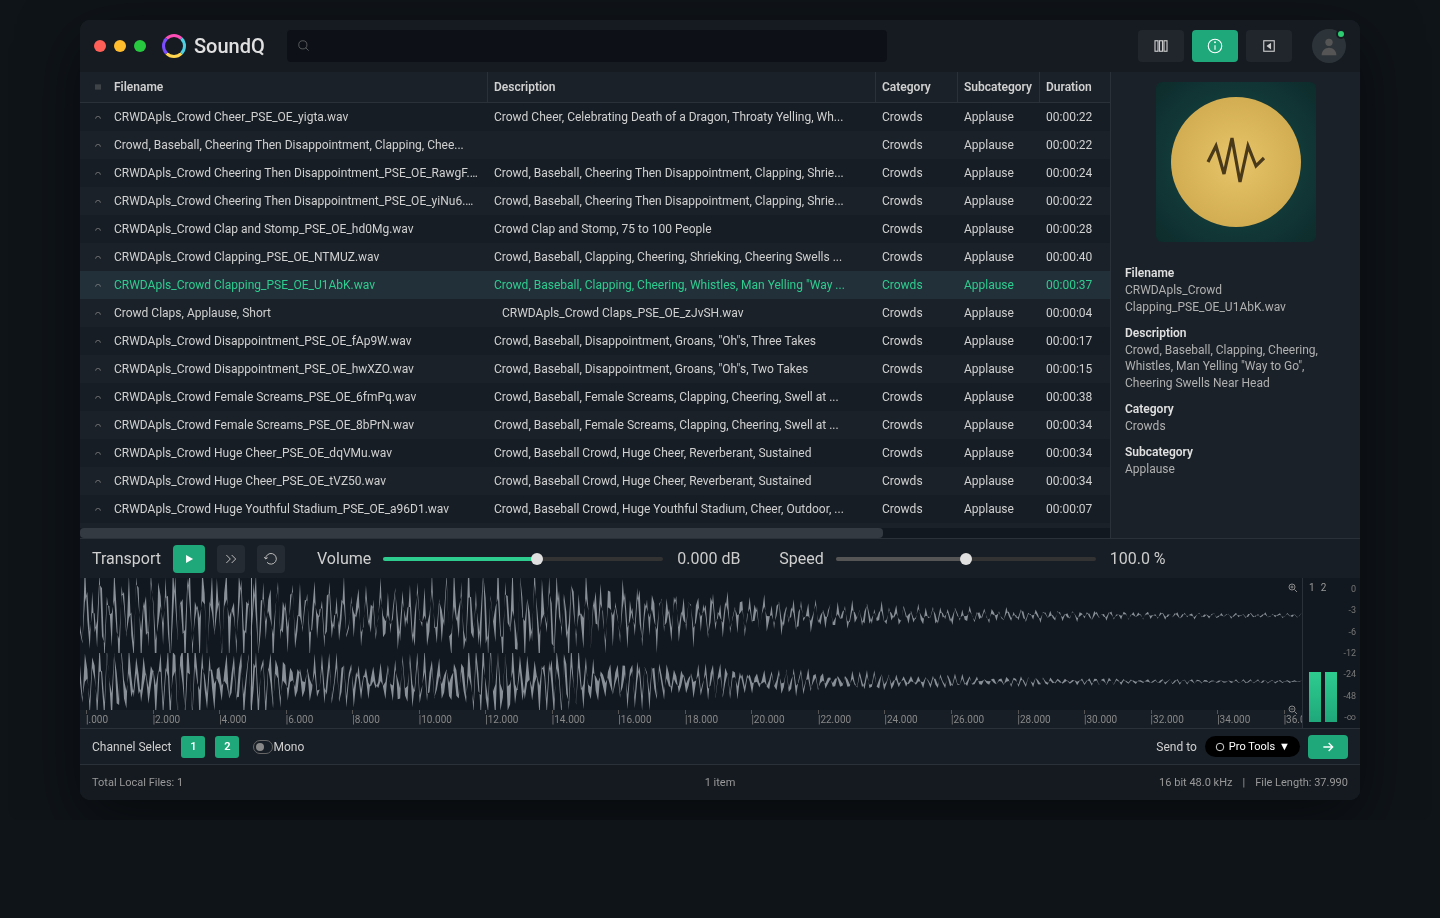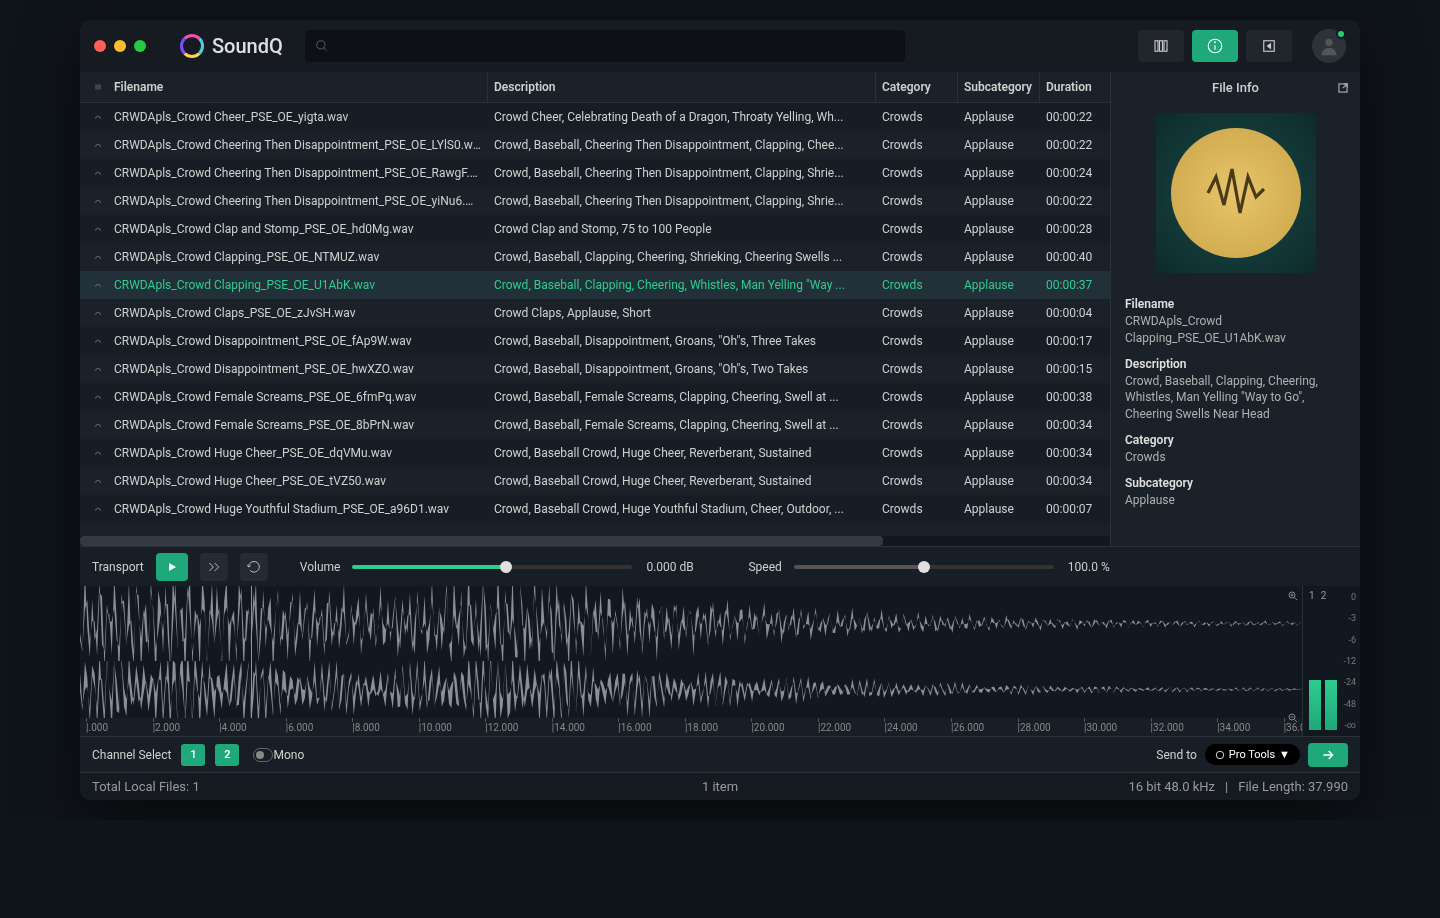--- a/index.html
+++ b/index.html
@@ -2,21 +2,21 @@
 <html><head>
 <meta charset="utf-8">
 <style>
 * { margin:0; padding:0; box-sizing:border-box; font-family:-apple-system,BlinkMacSystemFont,"Segoe UI",Roboto,sans-serif; }
 body { background:#0f1419; color:#d0d0d0; font-size:13px; overflow:hidden; }
 .window { width:1280px; height:780px; margin:20px auto; background:#1a2128; border-radius:10px; overflow:hidden; display:flex; flex-direction:column; box-shadow:0 20px 60px rgba(0,0,0,.5); position:relative; }
 .titlebar { height:52px; background:#161b22; display:flex; align-items:center; padding:0 14px; gap:12px; }
 .traffic { display:flex; gap:8px; }
 .tl { width:12px; height:12px; border-radius:50%; }
 .tl.red{background:#ff5f56}.tl.yellow{background:#ffbd2e}.tl.green{background:#27c93f}
-.logo-wrap { display:flex; align-items:center; gap:8px; margin-left:22px; }
+.logo-wrap { display:flex; align-items:center; gap:8px; margin-left:4px; }
 .logo-ring { width:24px; height:24px; border-radius:50%; border:3px solid; border-color:#ff4db8 #4dd0e1 #ffd54f #7c4dff; }
 .logo-text { font-size:20px; font-weight:500; color:#e0e0e0; }
 .searchbar { flex:1; max-width:600px; height:32px; background:#0d1117; border-radius:4px; display:flex; align-items:center; padding:0 10px; margin-left:10px; }
 .searchbar svg { width:14px; height:14px; stroke:#888; fill:none; }
 .searchbar input { flex:1; background:none; border:none; color:#ccc; outline:none; margin-left:8px; font-size:13px; }
 .topbtns { display:flex; gap:8px; margin-left:auto; }
 .topbtn { width:46px; height:32px; background:#21262d; border-radius:4px; display:flex; align-items:center; justify-content:center; cursor:pointer; position:relative; }
 .topbtn.accent { background:#1fa87a; }
 .topbtn svg { width:18px; height:18px; stroke:#ccc; fill:none; stroke-width:1.5; }
 .topbtn.accent svg { stroke:#fff; }
@@ -39,21 +39,21 @@
 .td.icon-col svg { width:12px; height:10px; stroke:#888; fill:none; stroke-width:1.2; }
 .info-panel { width:250px; background:#1a2128; border-left:1px solid #2a3138; display:flex; flex-direction:column; }
 .info-header { display:flex; align-items:center; justify-content:center; padding:8px 10px; position:relative; font-size:13px; font-weight:500; }
 .info-header svg { position:absolute; right:10px; width:14px; height:14px; stroke:#aaa; fill:none; }
 .thumb { margin:10px auto 14px; width:160px; height:160px; background:#0d2b2b radial-gradient(circle,#1a4a4a,#0d2b2b); border-radius:6px; display:flex; align-items:center; justify-content:center; }
 .thumb-inner { width:130px; height:130px; border-radius:50%; background:radial-gradient(circle,#e8c56a,#c9a348); display:flex; align-items:center; justify-content:center; }
 .thumb-inner svg { width:80px; height:80px; stroke:#4a3a1a; fill:none; stroke-width:4; }
 .meta { padding:0 14px 14px; overflow-y:auto; font-size:12px; }
 .meta-label { font-weight:600; color:#e0e0e0; margin-top:10px; margin-bottom:2px; }
 .meta-val { color:#b0b0b0; line-height:1.4; word-break:break-word; }
-.transport { height:40px; background:#171e25; display:flex; align-items:center; padding:0 12px; gap:12px; font-size:12px; border-top:1px solid #2a3138; }
+.transport { height:40px; background:#171e25; display:flex; align-items:center; padding:0 12px; gap:12px; font-size:16px; border-top:1px solid #2a3138; }
 .play { width:32px; height:28px; background:#1fa87a; border-radius:4px; display:flex; align-items:center; justify-content:center; cursor:pointer; }
 .play svg { width:14px; height:14px; fill:#fff; }
 .tbtn { width:28px; height:28px; background:#242b32; border-radius:4px; display:flex; align-items:center; justify-content:center; cursor:pointer; }
 .tbtn svg { width:16px; height:16px; stroke:#bbb; fill:none; stroke-width:1.5; }
 .slider-wrap { display:flex; align-items:center; gap:14px; }
 .slider { position:relative; height:4px; background:#333; border-radius:2px; }
 .slider.vol { width:280px; } .slider.spd { width:260px; }
 .slider-fill { position:absolute; height:100%; background:#2ecc8f; border-radius:2px; }
 .slider-thumb { position:absolute; top:50%; width:12px; height:12px; background:#e0e0e0; border-radius:50%; transform:translate(-50%,-50%); }
 .value-label { min-width:70px; color:#ccc; }
@@ -74,21 +74,21 @@
 .channel-bar { height:36px; background:#171e25; display:flex; align-items:center; padding:0 12px; gap:10px; font-size:12px; border-top:1px solid #2a3138; }
 .chbtn { width:24px; height:22px; background:#1fa87a; color:#fff; border-radius:3px; display:flex; align-items:center; justify-content:center; font-size:11px; font-weight:600; cursor:pointer; }
 .mono { display:flex; align-items:center; gap:0; margin-left:4px; }
 .mono-icon { width:20px; height:14px; border:1px solid #666; border-radius:7px; position:relative; }
 .mono-icon::after { content:""; width:8px; height:8px; background:#888; border-radius:50%; position:absolute; left:2px; top:2px; }
 .send-to { margin-left:auto; display:flex; align-items:center; gap:8px; }
 .protools { background:#000000; color:#fff; padding:4px 10px; border-radius:12px; font-size:11px; display:flex; align-items:center; gap:4px; cursor:pointer; }
 .protools svg { width:10px; height:10px; stroke:#fff; fill:none; }
 .sendbtn { width:40px; height:24px; background:#1fa87a; border-radius:4px; display:flex; align-items:center; justify-content:center; cursor:pointer; }
 .sendbtn svg { width:16px; height:16px; stroke:#fff; fill:none; stroke-width:2; }
-.statusbar { height:28px; background:#141a20; display:flex; align-items:center; padding:12px 12px; font-size:13px; color:#999; border-top:1px solid #2a3138; }
+.statusbar { height:36px; background:#141a20; display:flex; align-items:center; padding:12px 12px; font-size:11px; color:#999; border-top:1px solid #2a3138; }
 .statusbar .right { margin-left:auto; display:flex; gap:10px; }
 ::-webkit-scrollbar { width:8px; height:8px; }
 ::-webkit-scrollbar-track { background:#12181f; }
 ::-webkit-scrollbar-thumb { background:#333a42; border-radius:4px; }
 .hscroll { height:10px; background:#12181f; position:relative; }
 .hscroll-thumb { position:absolute; left:0; width:78%; height:100%; background:#333a42; border-radius:4px; }
 </style>
 </head>
 <body>
 
@@ -170,21 +170,20 @@
     <div class="td col-cat">Crowds</div>
     <div class="td col-sub">Applause</div>
     <div class="td col-dur">00:00:22</div>
           </div>
           <div class="row">
             <div class="td icon-col">
               <svg viewBox="0 0 24 24">
                 <path d="M6 16a6 6 0 0 1 12 0M4 18a8 8 0 0 1 16 0"></path>
               </svg>
             </div>
-    <div class="td col-file">CRWDApls_Crowd Cheering Then Disappointment_PSE_OE_LYlS0.wav</div>
     <div class="td col-desc">Crowd, Baseball, Cheering Then Disappointment, Clapping, Chee...</div>
     <div class="td col-cat">Crowds</div>
     <div class="td col-sub">Applause</div>
     <div class="td col-dur">00:00:22</div>
           </div>
           <div class="row">
             <div class="td icon-col">
               <svg viewBox="0 0 24 24">
                 <path d="M6 16a6 6 0 0 1 12 0M4 18a8 8 0 0 1 16 0"></path>
               </svg>
@@ -242,22 +241,22 @@
     <div class="td col-cat">Crowds</div>
     <div class="td col-sub">Applause</div>
     <div class="td col-dur">00:00:37</div>
           </div>
           <div class="row">
             <div class="td icon-col">
               <svg viewBox="0 0 24 24">
                 <path d="M6 16a6 6 0 0 1 12 0M4 18a8 8 0 0 1 16 0"></path>
               </svg>
             </div>
+    <div class="td col-desc">Crowd Claps, Applause, Short</div>
     <div class="td col-file">CRWDApls_Crowd Claps_PSE_OE_zJvSH.wav</div>
-    <div class="td col-desc">Crowd Claps, Applause, Short</div>
     <div class="td col-cat">Crowds</div>
     <div class="td col-sub">Applause</div>
     <div class="td col-dur">00:00:04</div>
           </div>
           <div class="row">
             <div class="td icon-col">
               <svg viewBox="0 0 24 24">
                 <path d="M6 16a6 6 0 0 1 12 0M4 18a8 8 0 0 1 16 0"></path>
               </svg>
             </div>
@@ -339,27 +338,20 @@
     <div class="td col-sub">Applause</div>
     <div class="td col-dur">00:00:07</div>
           </div>
         </div>
       <div class="hscroll">
           <div class="hscroll-thumb"></div>
         </div>
     </div>
 
     <div class="info-panel">
-      <div class="info-header">
-        <span>File Info</span>
-        <svg viewBox="0 0 24 24" stroke-width="2">
-            <rect x="5" y="5" width="14" height="14"></rect>
-            <path d="M13 5h6v6M19 5l-7 7"></path>
-          </svg>
-      </div>
       <div class="thumb">
         <div class="thumb-inner">
             <svg viewBox="0 0 100 100">
               <path d="M15 50 L25 30 L35 65 L45 20 L55 75 L65 30 L75 55 L85 45"></path>
             </svg>
           </div>
       </div>
       <div class="meta">
         <div class="meta-label">Filename</div>
         <div class="meta-val">CRWDApls_Crowd Clapping_PSE_OE_U1AbK.wav</div>

